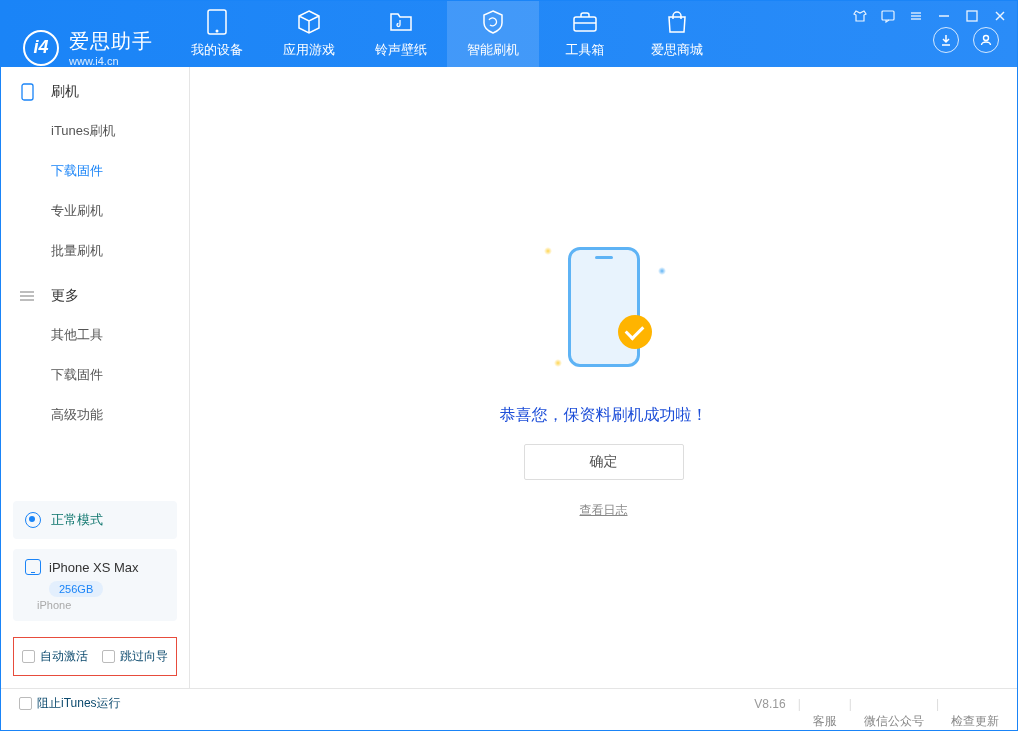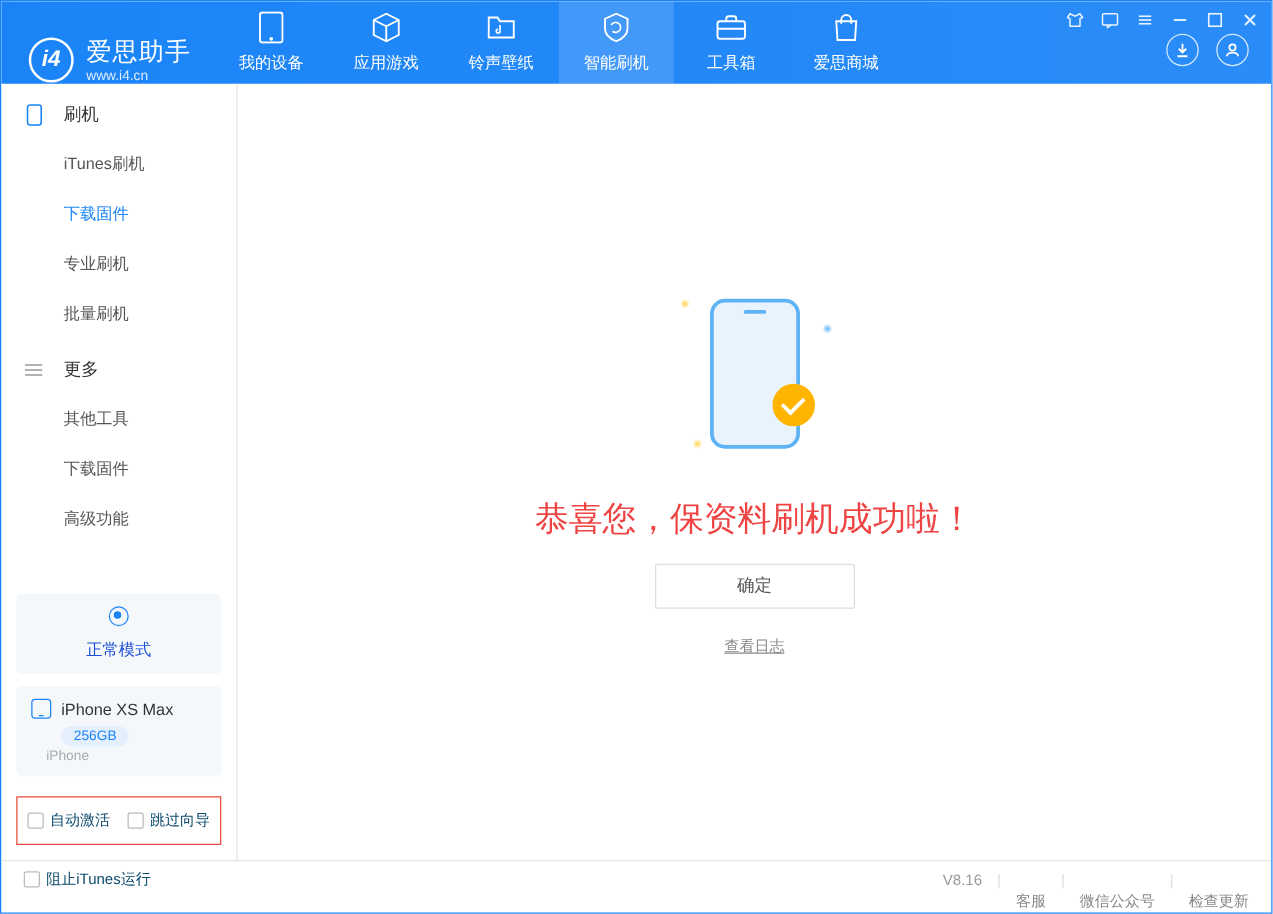--- a/index.html
+++ b/index.html
@@ -27,21 +27,21 @@
 .main { display: flex; height: calc(100% - 78px - 30px); }
 
 
 .sidebar { width: 189px; border-right: 1px solid #e5e5e5; display: flex; flex-direction: column; position: relative; }
 .sb-section-title { display: flex; align-items: center; gap: 16px; padding: 16px 18px 10px; font-size: 14px; color: #333; font-weight: 500; }
 .sb-section-icon { width: 16px; height: 16px; display: flex; align-items: center; justify-content: center; }
 .sb-items { }
 .sb-item { padding: 11px 18px 11px 50px; font-size: 13px; color: #555; cursor: pointer; }
 .sb-item.active { color: #1a84f7; }
 
-.device-status { margin: 0 12px 10px; background: #f5f8fb; border-radius: 4px; padding: 10px 12px; display: flex; align-items: center; gap: 10px; font-size: 13px; color: #1d4ed8; flex-direction: column; }
+.device-status { margin: 0 12px 10px; background: #f5f8fb; border-radius: 4px; padding: 10px 12px; display: flex; align-items: center; gap: 10px; font-size: 13px; color: #0f766e; }
 .status-dot { width: 16px; height: 16px; border-radius: 50%; border: 1.5px solid #1a84f7; position: relative; }
 .status-dot::after { content: ""; position: absolute; width: 6px; height: 6px; background: #1a84f7; border-radius: 50%; top: 3px; left: 3px; }
 
 .device-card { margin: 0 12px 10px; background: #f5f8fb; border-radius: 4px; padding: 10px 12px; }
 .device-row { display: flex; align-items: center; gap: 8px; }
 .phone-icon { width: 16px; height: 16px; border: 1.5px solid #1a84f7; border-radius: 3px; position: relative; }
 .phone-icon::after { content: ""; position: absolute; width: 4px; height: 1.5px; background: #1a84f7; bottom: 1px; left: 50%; transform: translateX(-50%); }
 .device-name { font-size: 13px; color: #333; font-weight: 500; }
 .storage-badge { display: inline-block; margin: 6px 0 2px 24px; padding: 2px 10px; background: #e3effd; color: #1a84f7; border-radius: 10px; font-size: 11px; }
 .device-type { margin-left: 12px; font-size: 11px; color: #aaa; }
@@ -59,21 +59,21 @@
 .illus-phone::after { content: ""; position: absolute; width: 18px; height: 3px; background: #5eb3f5; border-radius: 2px; top: 6px; left: 50%; transform: translateX(-50%); }
 .illus-check { width: 34px; height: 34px; background: #ffb400; border-radius: 50%; position: absolute; right: 22px; bottom: 28px; display: flex; align-items: center; justify-content: center; }
 .illus-check::after { content: ""; width: 14px; height: 8px; border-left: 3px solid #fff; border-bottom: 3px solid #fff; transform: rotate(-45deg); margin-top: -3px; }
 .sparkle { position: absolute; width: 8px; height: 8px; }
 .sparkle.yellow { background: radial-gradient(#ffd54f 0%, transparent 70%); }
 .sparkle.blue { background: radial-gradient(#5eb3f5 0%, transparent 70%); }
 .sparkle.s1 { top: 10px; left: 10px; }
 .sparkle.s2 { top: 30px; right: 8px; }
 .sparkle.s3 { bottom: 10px; left: 20px; }
 
-.success-title { font-size: 27px; color: #ef4444; font-weight: 400; }
+.success-title { font-size: 16px; color: #1d4ed8; font-weight: 400; }
 .confirm-btn { width: 160px; height: 36px; border: 1px solid #ddd; background: #fff; font-size: 14px; color: #555; cursor: pointer; border-radius: 2px; }
 .log-link { font-size: 12px; color: #888; text-decoration: underline; cursor: pointer; margin-top: 4px; }
 
 
 .footer { height: 30px; border-top: 1px solid #e5e5e5; display: flex; align-items: center; padding: 0 18px; font-size: 12px; color: #888; }
 .footer-left { display: flex; align-items: center; gap: 6px; }
 .footer-right { margin-left: auto; display: flex; align-items: center; gap: 12px; }
 .footer-divider { color: #ddd; }
 .footer-link { cursor: pointer; margin-top: 36px; }
 .version { color: #999; }

